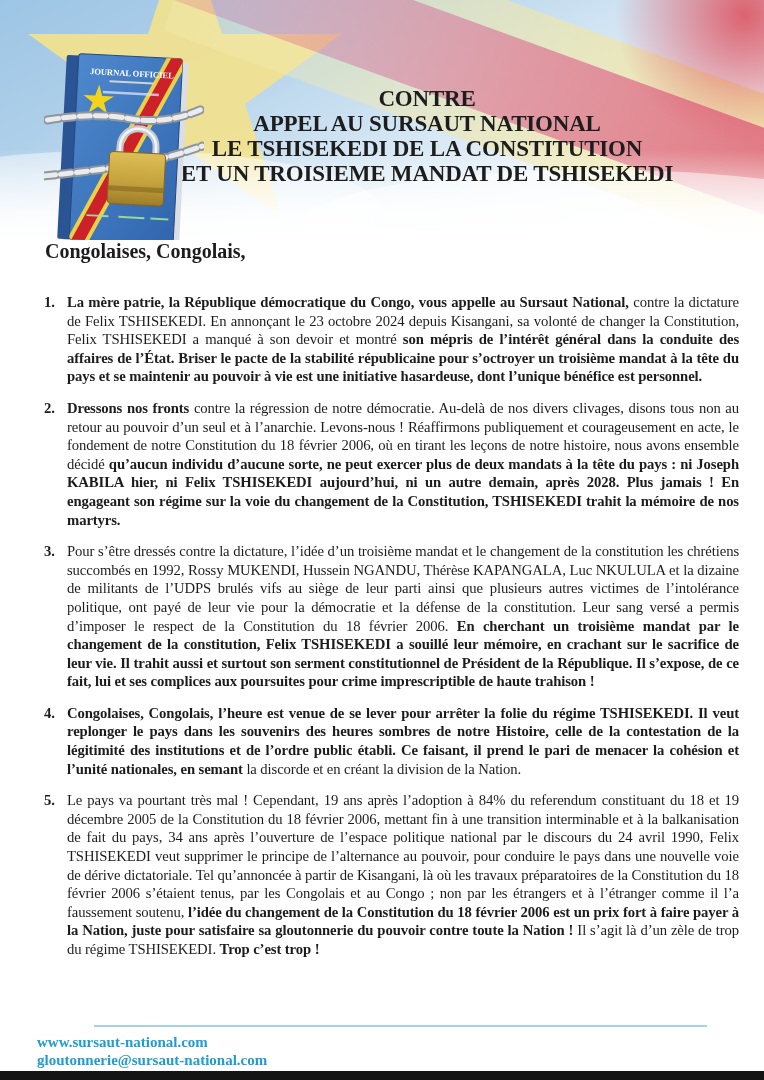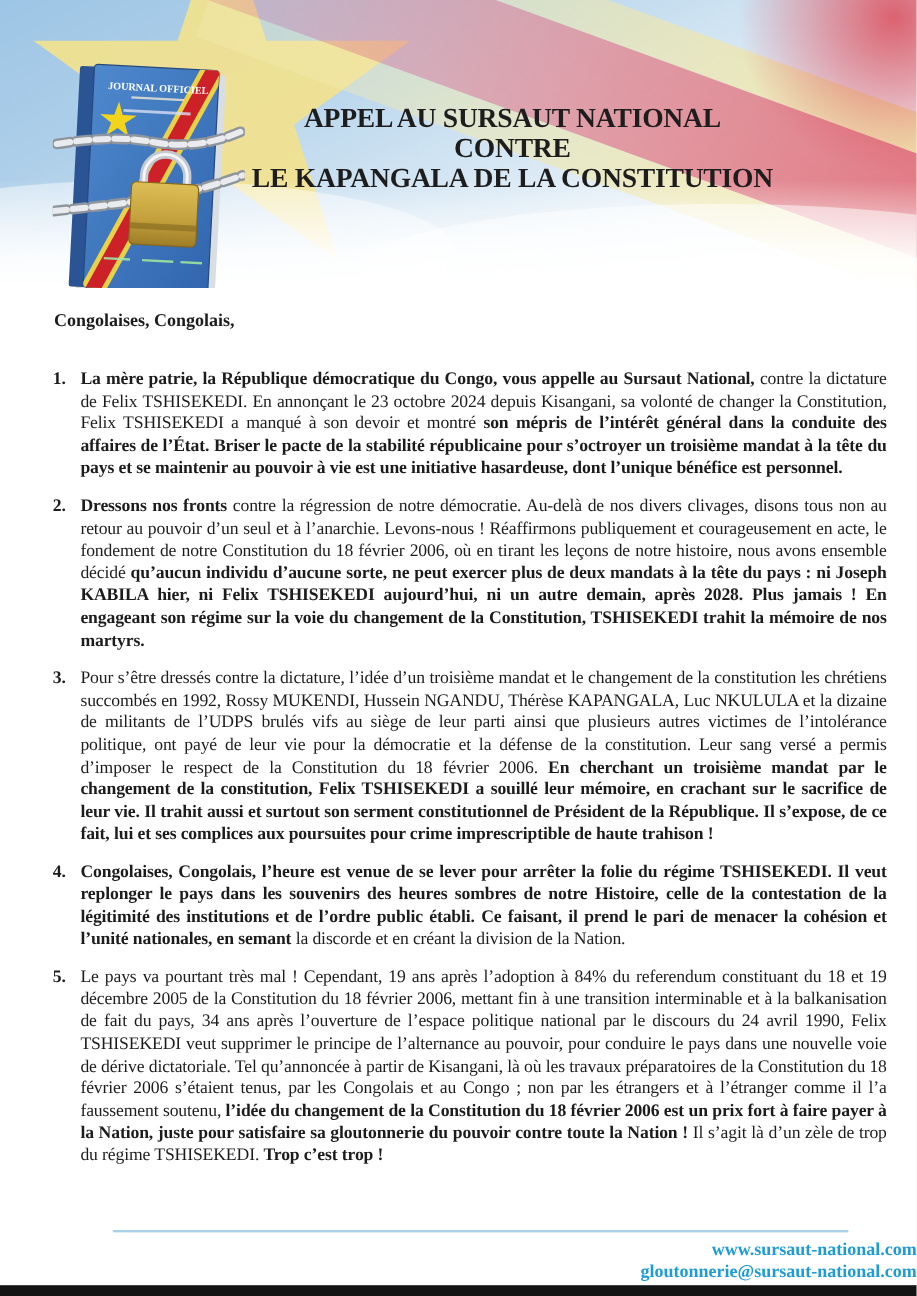--- a/index.html
+++ b/index.html
@@ -12,29 +12,29 @@
   .flag-svg{position:absolute;left:0;top:0;width:764px;height:240px;display:block;}
   .header::after{content:"";position:absolute;left:0;right:0;bottom:0;height:90px;pointer-events:none;
     background:linear-gradient(to bottom,rgba(255,255,255,0) 0%,rgba(255,255,255,.85) 70%,#ffffff 100%);}
   .book-svg{position:absolute;left:44px;top:48px;width:160px;height:205px;z-index:3;}
   .title{position:absolute;left:118px;right:28px;top:86px;margin:0;z-index:2;
     text-align:center;font-weight:bold;font-size:23px;line-height:25px;
     letter-spacing:-0.2px;color:#1d1d1d;}
   .title-line{white-space:nowrap;}
 
   
-  .salutation{margin:20px 24px 0 45px;font-weight:bold;font-size:15px;}
+  .salutation{margin:0 24px 0 45px;font-weight:bold;font-size:20px;}
   .paragraphs{list-style:none;margin:30px 0 0 0;padding:0 25px 0 44px;}
   .paragraphs li{display:flex;margin:0 0 13px 0;font-size:14.7px;line-height:18.6px;}
   .pnum{font-weight:bold;flex:0 0 23px;}
   .ptext{flex:1;text-align:justify;letter-spacing:-0.1px;}
   .seg-b{font-weight:bold;}
 
   
-  .footer{position:absolute;left:17px;right:0;bottom:11px;text-align:right;padding-left:20px;}
+  .footer{position:absolute;left:17px;right:0;bottom:11px;text-align:left;padding-left:20px;}
   .sep{margin:0 57px 7px 57px;border-top:2px solid #a9d1e6;}
   .footer-line{font-weight:bold;font-size:15px;line-height:17.5px;color:#1f9cd3;}
   .bottom-bar{position:absolute;left:0;right:0;bottom:0;height:9px;background:#141414;}
 </style>
 </head>
 <body>
 
 <div class="page">
 
   <header class="header">
@@ -116,23 +116,24 @@
         <g>
           <path d="M76,106 v-8 a18,18 0 0 1 36,0 v8" fill="none" stroke="#c3c9cf" stroke-width="7"></path>
           <path d="M76,106 v-8 a18,18 0 0 1 36,0 v8" fill="none" stroke="#f2f4f6" stroke-width="2.5"></path>
           <rect x="66" y="104" width="56" height="52" rx="4" fill="url(#goldGrad)" stroke="#84661e" stroke-width="1"></rect>
           <rect x="66" y="138" width="56" height="5" fill="#8a6d22" opacity="0.7"></rect>
         </g>
       </g>
     </svg>
 
     <h1 class="title">
+        <div class="title-line">CONTRE</div>
         <div class="title-line">APPEL AU SURSAUT NATIONAL</div>
-        <div class="title-line">CONTRE</div>
-        <div class="title-line">LE KAPANGALA DE LA CONSTITUTION</div>
+        <div class="title-line">LE TSHISEKEDI DE LA CONSTITUTION</div>
+        <div class="title-line">ET UN TROISIEME MANDAT DE TSHISEKEDI</div>
       </h1>
   </header>
 
   <div class="salutation">Congolaises, Congolais,</div>
 
   <ol class="paragraphs">
       <li>
         <span class="pnum">1.</span>
         <span class="ptext"><span class="seg-b">La mère patrie, la République démocratique du Congo, vous appelle au Sursaut National, </span><span class="seg-r">contre la dictature de Felix TSHISEKEDI. En annonçant le 23 octobre 2024 depuis Kisangani, sa volonté de changer la Constitution, Felix TSHISEKEDI a manqué à son devoir et montré </span><span class="seg-b">son mépris de l’intérêt général dans la conduite des affaires de l’État. Briser le pacte de la stabilité républicaine pour s’octroyer un troisième mandat à la tête du pays et se maintenir au pouvoir à vie est une initiative hasardeuse, dont l’unique bénéfice est personnel.</span></span>
       </li>

